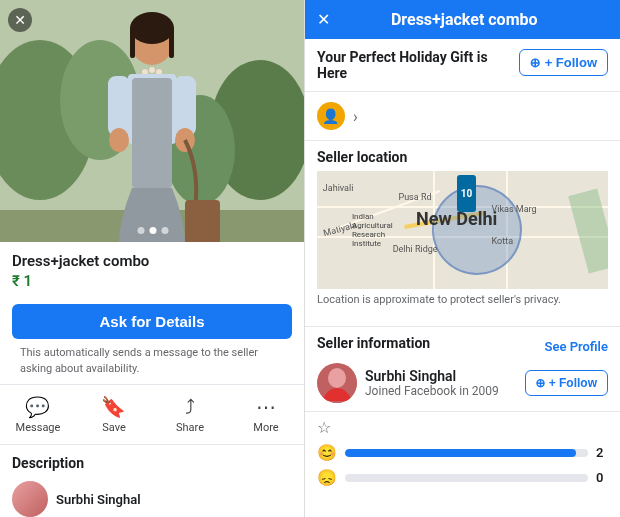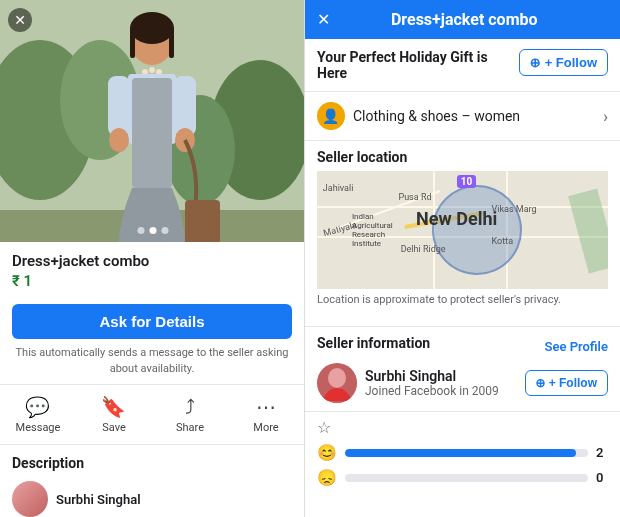--- a/index.html
+++ b/index.html
@@ -89,22 +89,21 @@
       border-radius: 6px;
       padding: 9px;
       font-size: 15px;
       font-weight: 600;
       cursor: pointer;
     }
 
     .ask-subtext {
       font-size: 11px;
       color: #65676b;
-      text-align: center;
-      padding: 0 12px 8px;
+      padding: 0 20px 8px;
       line-height: 1.4;
     }
 
     .action-bar {
       display: flex;
       border-top: 1px solid #e4e6eb;
       border-bottom: 1px solid #e4e6eb;
       padding: 4px 0;
     }
 
@@ -310,24 +309,24 @@
       font-size: 18px;
       font-weight: 700;
       color: #333;
       top: 40%; left: 48%;
       transform: translate(-50%, -50%);
     }
 
     .map-pin {
       position: absolute;
       top: 4px; left: 48%;
-      background: #8b5cf6;
+      background: #0369a1;
       color: #fff;
       font-size: 10px;
-      padding: 1px 4px;
+      padding: 13px 4px;
       border-radius: 3px;
       font-weight: 700;
     }
 
     .map-green-strip {
       position: absolute;
       right: 0; top: 20px;
       width: 30px; height: 80px;
       background: rgba(120, 180, 120, 0.4);
       transform: rotate(-15deg);
@@ -556,21 +555,20 @@
     <button class="follow-btn">
       <span>⊕</span>
       <span>+ Follow</span>
     </button>
   </div>
 
   <div class="category-row">
     <div class="category-icon-circle">
       <span>👤</span>
     </div>
-    <span class="category-label">Clothing &amp; shoes – women</span>
     <span class="chevron-right">›</span>
   </div>
 
   <div class="seller-location-section">
     <div class="section-title">Seller location</div>
 
     <div class="map-container">
       <div class="map-bg">
 
         <div class="map-road-h" style="top:30%;left:0;width:100%;background:#fff8e8;height:2px;"></div>
@@ -584,21 +582,21 @@
 
         <div style="position:absolute;top:40%;left:30%;width:80px;height:4px;background:#f5d060;transform:rotate(-10deg);"></div>
 
         <div class="map-circle-overlay"></div>
 
         <div class="map-label-delhi">New Delhi</div>
 
         <div class="map-pin">10</div>
 
         <span style="position:absolute;top:18%;left:28%;font-size:9px;color:#555;">Pusa Rd</span>
-        <span style="position:absolute;top:62%;left:26%;font-size:9px;color:#555;margin-left:8px;">Delhi Ridge</span>
+        <span style="position:absolute;top:62%;left:26%;font-size:9px;color:#555;">Delhi Ridge</span>
         <span style="position:absolute;top:28%;left:60%;font-size:9px;color:#555;">Vikas Marg</span>
         <span style="position:absolute;top:55%;left:60%;font-size:9px;color:#555;">Kotta</span>
         <span style="position:absolute;top:10%;left:2%;font-size:9px;color:#555;">Jahivali</span>
         <span style="position:absolute;top:45%;left:2%;font-size:9px;color:#555;transform:rotate(-15deg)">Matiyala</span>
 
         <span style="position:absolute;top:36%;left:12%;font-size:8px;color:#444;line-height:1.1;width:50px;">Indian Agricultural Research Institute</span>
       </div>
     </div>
 
     <div class="location-subtext">Location is approximate to protect seller's privacy.</div>

